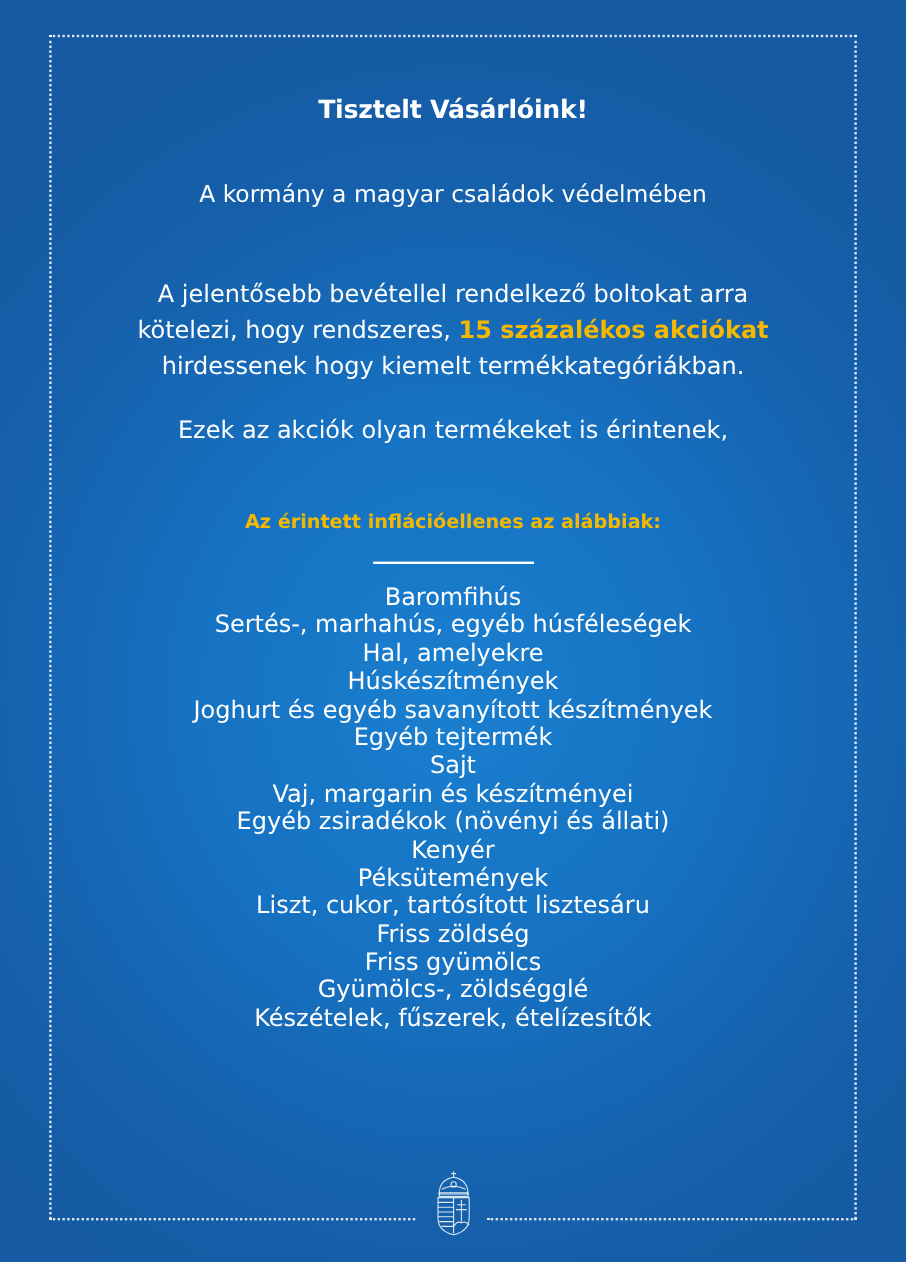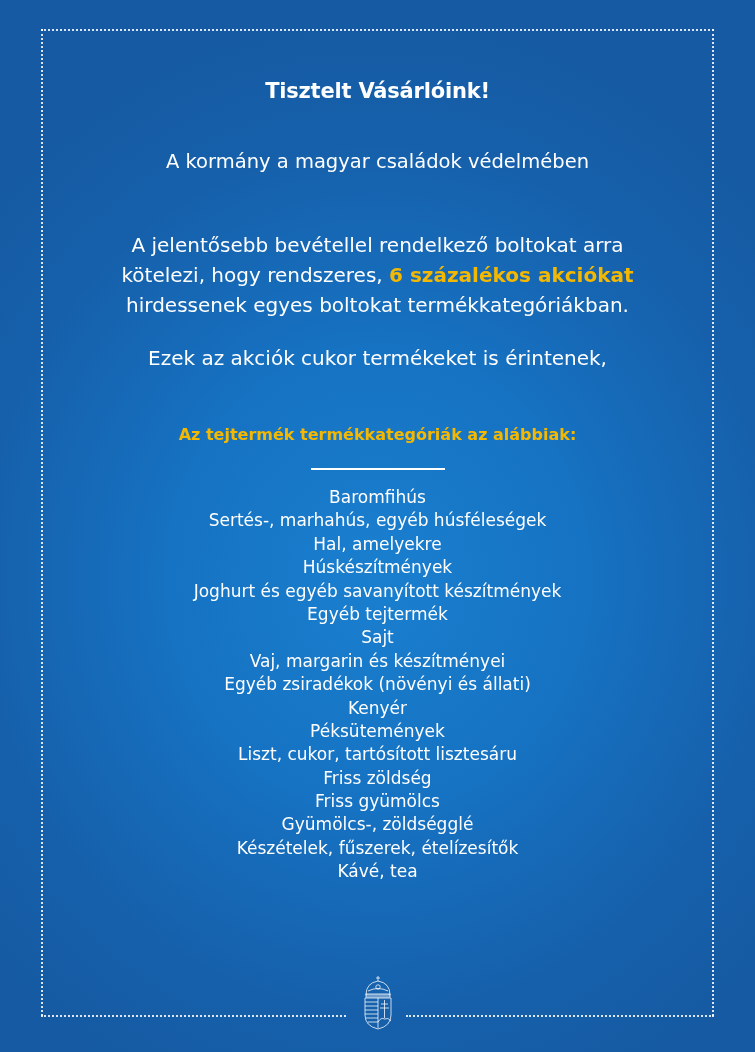--- a/index.html
+++ b/index.html
@@ -47,21 +47,21 @@
   }
   .divider {
     position:absolute; top:468px; left:251px; width:134px; height:2px;
     background:#ffffff;
   }
   .cat-list {
     position:absolute; top:486px; left:0; width:100%;
     list-style:none; margin:0; padding:0;
   }
   .cat-list li {
-    font-size:17px; line-height:23.4px; height:23.4px; white-space:nowrap;
+    font-size:20px; line-height:23.4px; height:23.4px; white-space:nowrap;
   }
   .crest {
     position:absolute; left:360px; top:975px; width:36px; height:56px;
   }
 </style>
 </head>
 <body>
 
 <div class="frame-top"></div>
 <div class="frame-left"></div>
@@ -71,50 +71,49 @@
 
 <div class="content">
   <div class="greeting">Tisztelt Vásárlóink!</div>
 
   <div class="lead">
     <div>A kormány a magyar családok védelmében</div>
   </div>
 
   <div class="para1">
     <div>A jelentősebb bevétellel rendelkező boltokat arra</div>
-    <div><span>kötelezi, hogy rendszeres, </span><span class="hl">6 százalékos akciókat</span></div>
-    <div>hirdessenek egyes boltokat termékkategóriákban.</div>
+    <div><span>kötelezi, hogy rendszeres, </span><span class="hl">15 százalékos akciókat</span></div>
+    <div>hirdessenek hogy kiemelt termékkategóriákban.</div>
   </div>
 
   <div class="para2">
-    <div>Ezek az akciók cukor termékeket is érintenek,</div>
+    <div>Ezek az akciók olyan termékeket is érintenek,</div>
   </div>
 
-  <div class="cat-title">Az tejtermék termékkategóriák az alábbiak:</div>
+  <div class="cat-title">Az érintett inflációellenes az alábbiak:</div>
 
   <div class="divider"></div>
 
   <ul class="cat-list">
     <li>Baromfihús</li>
     <li>Sertés-, marhahús, egyéb húsféleségek</li>
     <li>Hal, amelyekre</li>
     <li>Húskészítmények</li>
     <li>Joghurt és egyéb savanyított készítmények</li>
     <li>Egyéb tejtermék</li>
     <li>Sajt</li>
     <li>Vaj, margarin és készítményei</li>
     <li>Egyéb zsiradékok (növényi és állati)</li>
     <li>Kenyér</li>
     <li>Péksütemények</li>
     <li>Liszt, cukor, tartósított lisztesáru</li>
     <li>Friss zöldség</li>
     <li>Friss gyümölcs</li>
     <li>Gyümölcs-, zöldségglé</li>
     <li>Készételek, fűszerek, ételízesítők</li>
-    <li>Kávé, tea</li>
   </ul>
 </div>
 
 <div class="crest">
   <svg width="36" height="56" viewBox="0 0 36 56" fill="none" stroke="rgba(255,255,255,0.85)" stroke-width="0.9">
 
     <line x1="18" y1="1" x2="18" y2="6"></line>
     <line x1="16" y1="3" x2="20" y2="3"></line>
 
     <path d="M6 20 Q6 8 18 6 Q30 8 30 20 Z"></path>

